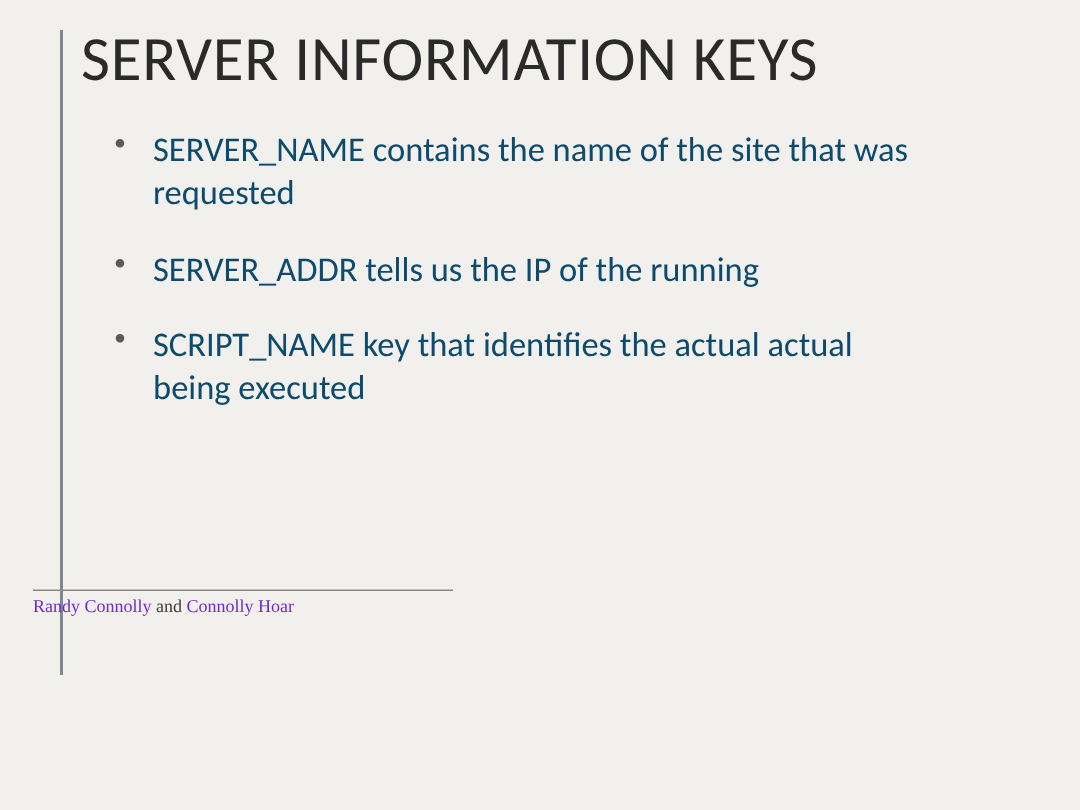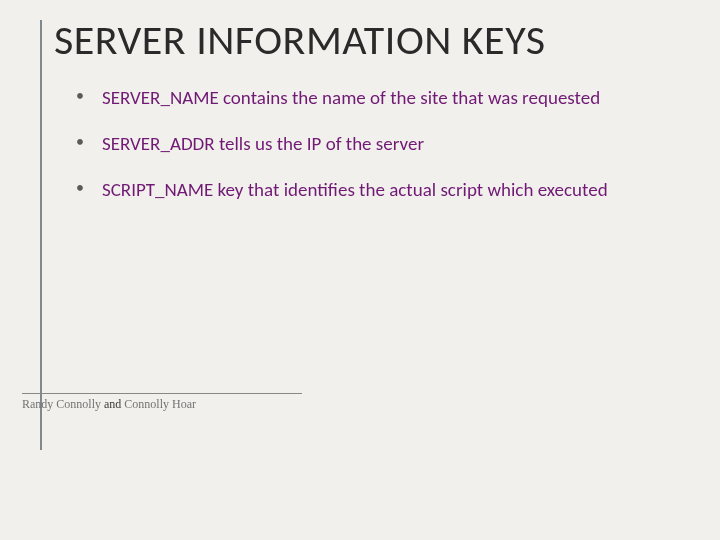--- a/index.html
+++ b/index.html
@@ -31,22 +31,22 @@
     line-height: 1.05;
     margin-bottom: 24px;
     font-family: "Segoe UI", Calibri, Arial, sans-serif;
   }
   .bullets {
     list-style: none;
     padding-left: 22px;
   }
   .bullets li {
     position: relative;
-    font-size: 19px;
-    color: #701a75;
+    font-size: 23px;
+    color: #0c4a6e;
     line-height: 1.25;
     margin-bottom: 22px;
     padding-left: 26px;
     max-width: 540px;
   }
   .bullets li::before {
     content: "•";
     position: absolute;
     left: 0;
     top: 0;
@@ -64,34 +64,34 @@
     font-family: Georgia, "Times New Roman", serif;
     font-size: 12px;
     color: #3a3a3a;
   }
   .footer .left, .footer .right {
     border-top: 1px solid #888;
     padding-top: 3px;
   }
   .footer .left { width: 280px; }
   .footer .right { width: 280px; text-align: right; }
-  .accent { color: #737373; }
+  .accent { color: #6d28d9; }
 </style>
 </head>
 <body>
 
 <div class="slide">
   <div class="rule-left"></div>
 
   <h1 class="title">SERVER INFORMATION KEYS</h1>
 
   <ul class="bullets">
     <li>SERVER_NAME contains the name of the site that was requested</li>
-    <li>SERVER_ADDR tells us the IP of the server</li>
-    <li>SCRIPT_NAME key that identifies the actual script which executed</li>
+    <li>SERVER_ADDR tells us the IP of the running</li>
+    <li>SCRIPT_NAME key that identifies the actual actual being executed</li>
   </ul>
 
   <div class="footer">
     <div class="left">
       <span class="accent">Randy Connolly</span><span> and </span><span class="accent">Connolly Hoar</span>
     </div>
   </div>
 </div>
 
 </body></html>

